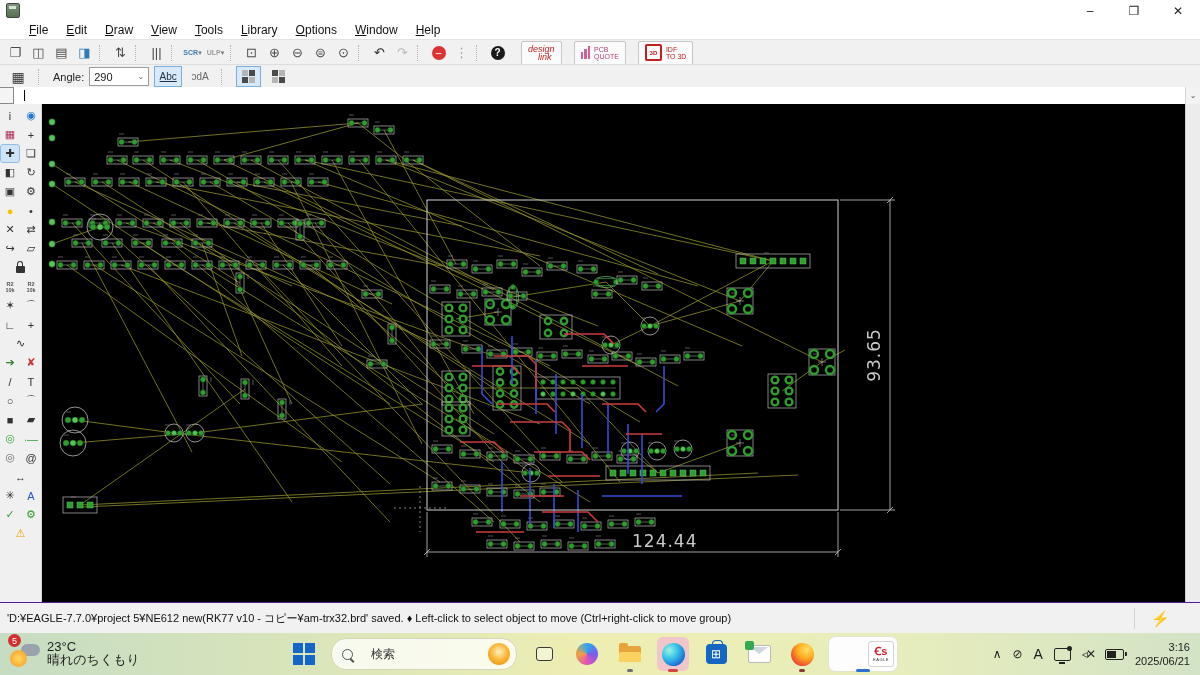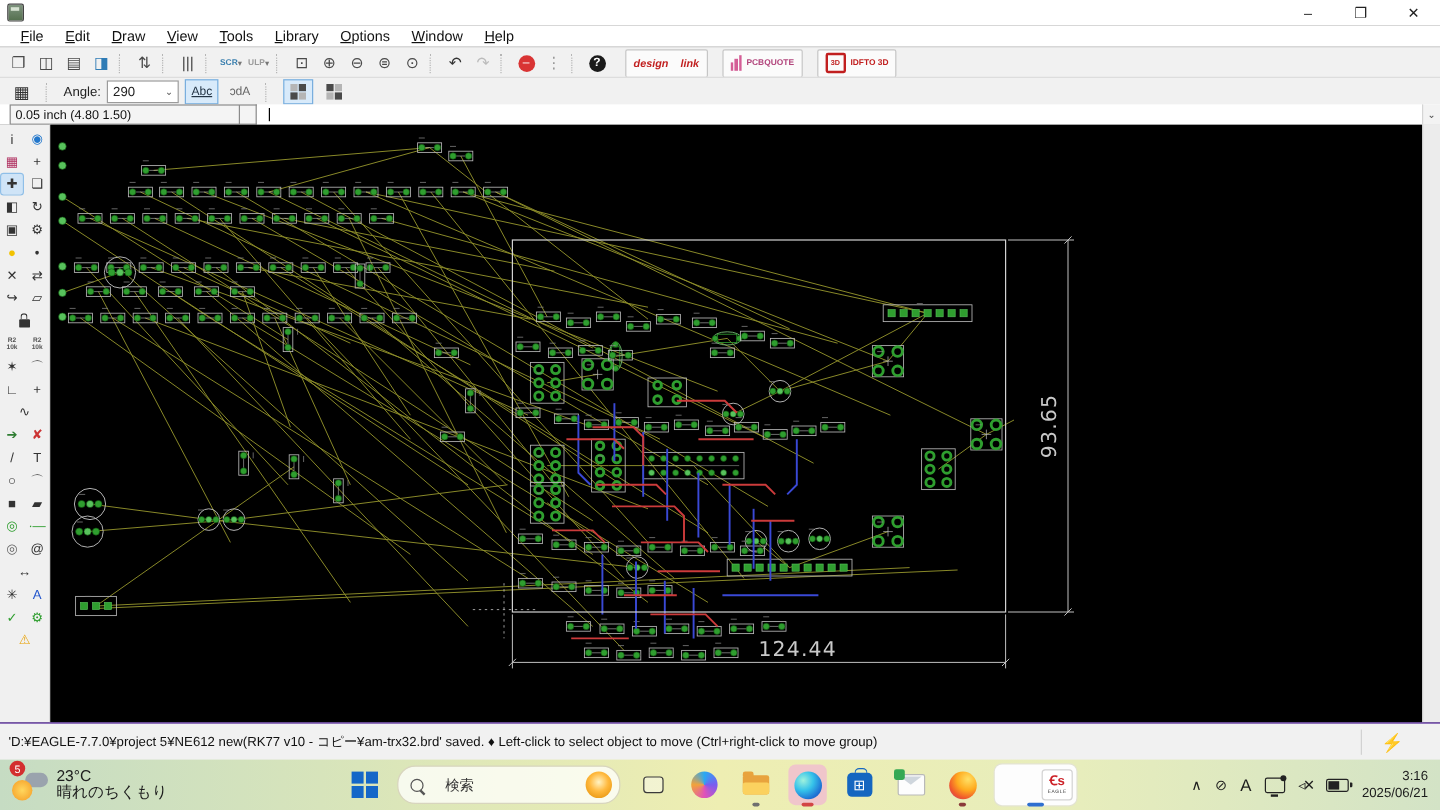--- a/index.html
+++ b/index.html
@@ -8,32 +8,32 @@
   .bar{position:absolute;left:0;right:0;}
 
   
   #titlebar{top:0;height:21px;background:#fff;display:flex;align-items:center;padding-left:6px;font-size:11.5px;color:#111;}
   .doc-icon{width:12px;height:13px;margin-right:7px;background:linear-gradient(#7e937e,#55704f);border:1px solid #444;border-radius:2px;position:relative;}
   .doc-icon:before{content:"";position:absolute;left:2px;top:2px;width:7px;height:3px;background:#d6e2d2;}
   .win-controls{margin-left:auto;display:flex;height:100%;}
   .win-btn{width:44px;height:100%;display:flex;align-items:center;justify-content:center;font-size:12px;color:#222;}
 
   
-  #menubar{top:21px;height:18px;background:#fff;display:flex;align-items:center;padding-left:8px;font-size:12px;color:#111;}
+  #menubar{top:21px;height:18px;background:#fff;display:flex;align-items:center;padding-left:20px;font-size:12px;color:#111;}
   .menu-item{padding:0 9px;}
 
   
   #toolbar{top:39px;height:25px;background:#f1f1f1;border-top:1px solid #e3e3e3;display:flex;align-items:center;padding-left:4px;}
   .tb-btn{min-width:23px;height:21px;display:flex;align-items:center;justify-content:center;font-size:13px;color:#4a4a4a;}
   .tb-sep{width:6px;height:16px;border-left:1px dotted #b5b5b5;margin:0 3px;}
   .tb-text{font-size:7px;font-weight:bold;letter-spacing:0;}
   .stop-glyph{width:14px;height:14px;border-radius:50%;background:#d93434;color:#fff;display:flex;align-items:center;justify-content:center;font-size:10px;line-height:10px;}
   .help-glyph{width:14px;height:14px;border-radius:50%;background:#1a1a1a;color:#fff;display:flex;align-items:center;justify-content:center;font-size:10px;font-weight:bold;}
   .plugin-btn{height:22px;background:#fbfbfb;border:1px solid #c6c6c6;border-radius:2px;display:flex;align-items:center;gap:4px;padding:0 6px;margin-left:12px;}
-  .plugin-lines{display:flex;flex-direction:row;justify-content:center;font-size:7px;line-height:7px;font-weight:bold;}
+  .plugin-lines{display:flex;flex-direction:column;justify-content:center;font-size:7px;line-height:7px;font-weight:normal;}
   .plugin-design .plugin-lines{font-style:italic;color:#c11f1f;font-size:9px;line-height:8px;}
   .plugin-design .plugin-lines span:last-child{padding-left:10px;}
   .quote-icon{display:flex;gap:1px;align-items:flex-end;}
   .quote-icon i{display:block;width:2.5px;background:#d45e96;}
   .plugin-quote .plugin-lines{color:#b2457c;}
   .idf-icon{width:13px;height:13px;border:2px solid #c11f1f;border-radius:2px;color:#c11f1f;font-size:6px;display:flex;align-items:center;justify-content:center;font-weight:bold;}
   .plugin-idf .plugin-lines{color:#c11f1f;}
 
   
   #params{top:64px;height:23px;background:#f1f1f1;border-top:1px solid #ddd;display:flex;align-items:center;gap:5px;padding-left:6px;font-size:11px;color:#222;}
@@ -227,21 +227,20 @@
     <span class="pattern-grid">
         <i style="background:#4a4a4a"></i>
         <i style="background:#b5b5b5"></i>
         <i style="background:#b5b5b5"></i>
         <i style="background:#4a4a4a"></i>
       </span>
   </span>
 </div>
 
 <div id="cmdrow" class="bar">
-  <span class="coordbox">0.05 inch (4.80 1.50)</span>
   <span class="minibox"></span>
   <span class="cmdinput">
       <span class="caret"></span>
     </span>
   <span class="cmd-chevron">⌄</span>
 </div>
 
 <div id="main" class="bar">
   <div id="palette">
       <div class="pal-row">

